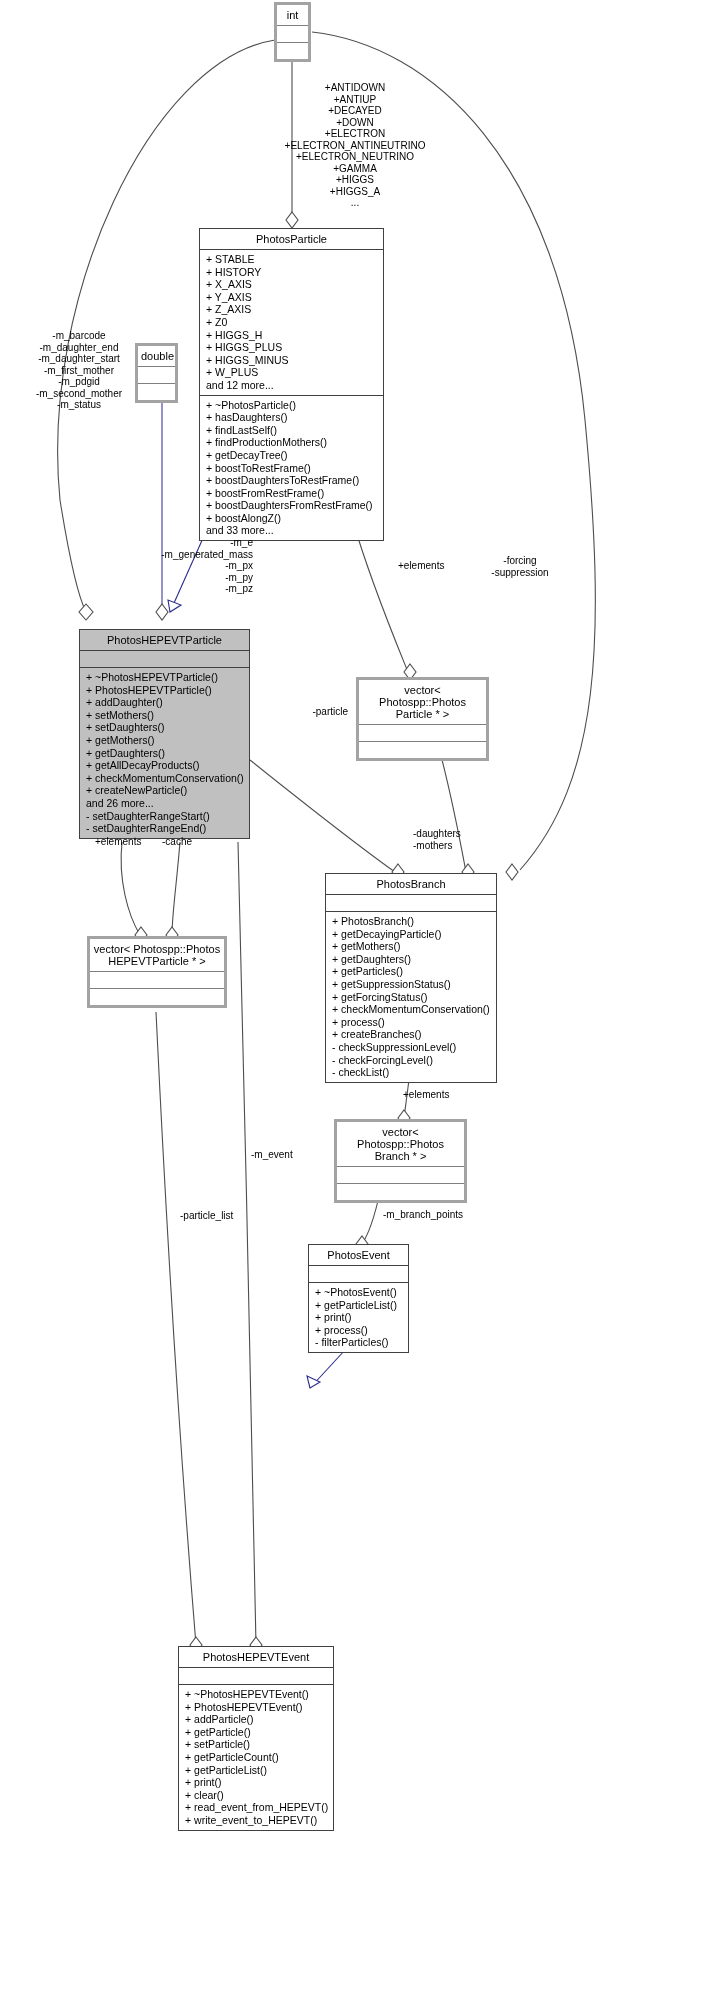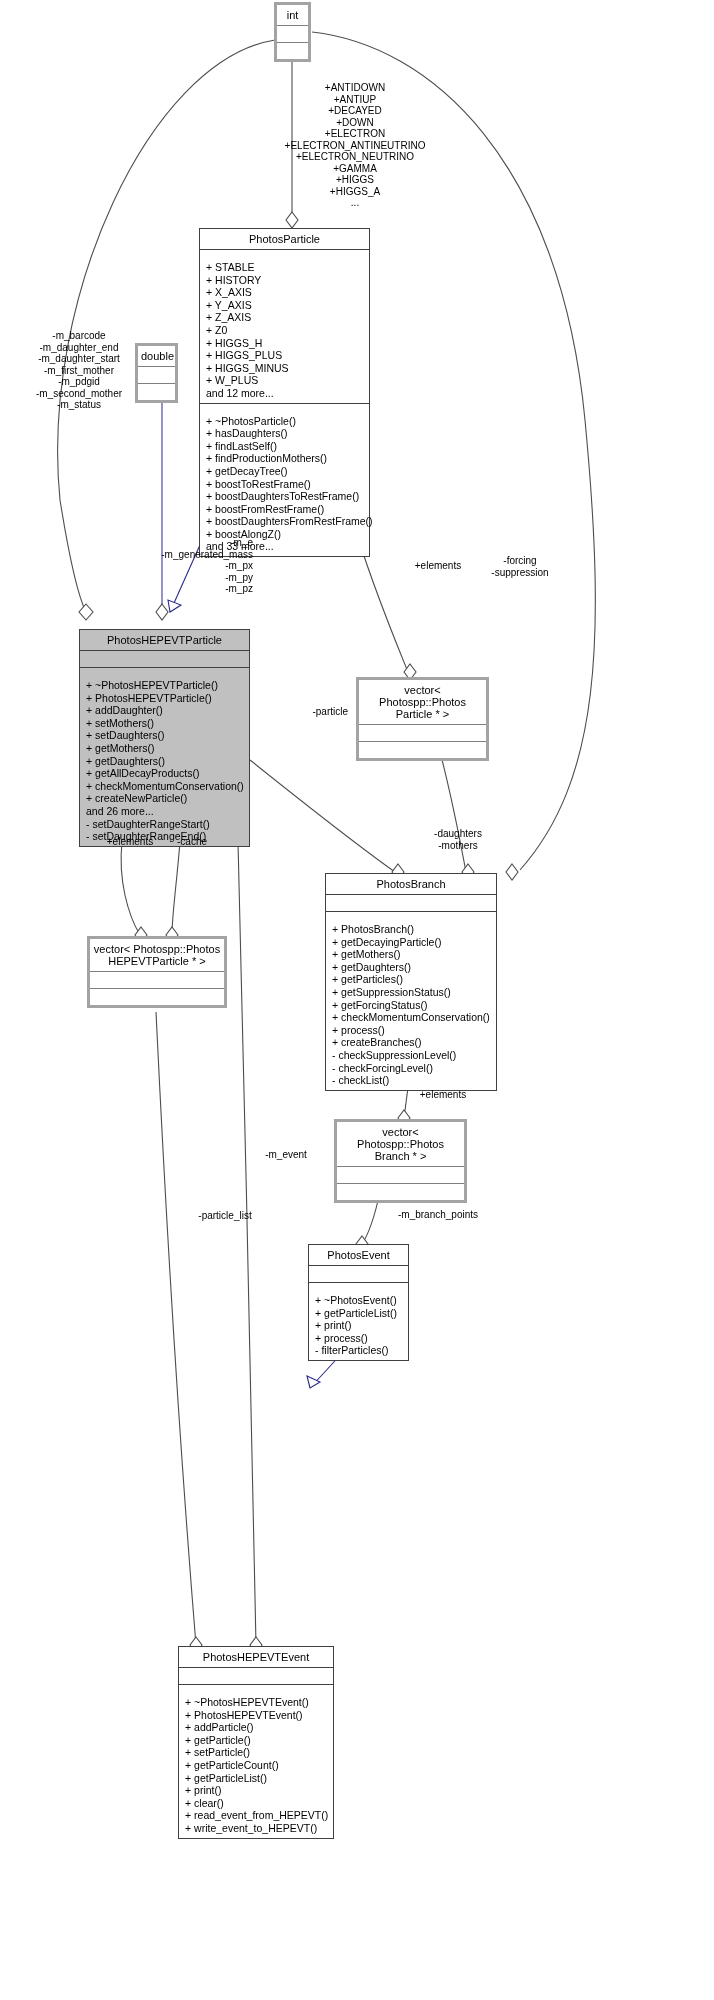--- a/index.html
+++ b/index.html
@@ -29,38 +29,38 @@
 
   .title {
     text-align:center;
     padding:4px 3px 4px 3px;
     line-height:12px;
     font-size:11px;
     white-space:pre-line;
   }
   .sec {
     border-top:1px solid #7f7f7f;
-    padding:11px 5px 3px 6px;
+    padding:3px 5px 3px 6px;
     line-height:12.6px;
     font-size:10.5px;
   }
   .sec.empty { min-height:17px; padding:0; }
   .sec .row { white-space:nowrap; }
 
   .edge-label {
     position:absolute;
     font-size:10px;
     line-height:11.5px;
     color:#000;
     white-space:pre;
     z-index:6;
   }
   .edge-label.ctr { text-align:center; }
   .edge-label.rt  { text-align:right; }
-  .edge-label.lf  { text-align:center; }
+  .edge-label.lf  { text-align:left; }
 </style>
 </head>
 <body>
 
 <div id="canvas">
 
   <svg class="edges" viewBox="0 0 714 2000">
     <g fill="none" stroke="#4d4d4d" stroke-width="1.1">
 
       <path d="M 292 62 L 292 220"></path>
@@ -138,21 +138,21 @@
 -m_daughter_end
 -m_daughter_start
 -m_first_mother
 -m_pdgid
 -m_second_mother
 -m_status</div>
 
   <div class="edge-label ctr" style="left:480px; top:555px; width:80px;">-forcing
 -suppression</div>
 
-  <div class="uml-box thick" style="left:199px; top:228px; width:171px;">
+  <div class="uml-box thick" style="left:199px; top:228px; width:185px;">
     <div class="title">PhotosParticle</div>
     <div class="sec">
       <div class="row">+ STABLE</div>
       <div class="row">+ HISTORY</div>
       <div class="row">+ X_AXIS</div>
       <div class="row">+ Y_AXIS</div>
       <div class="row">+ Z_AXIS</div>
       <div class="row">+ Z0</div>
       <div class="row">+ HIGGS_H</div>
       <div class="row">+ HIGGS_PLUS</div>

